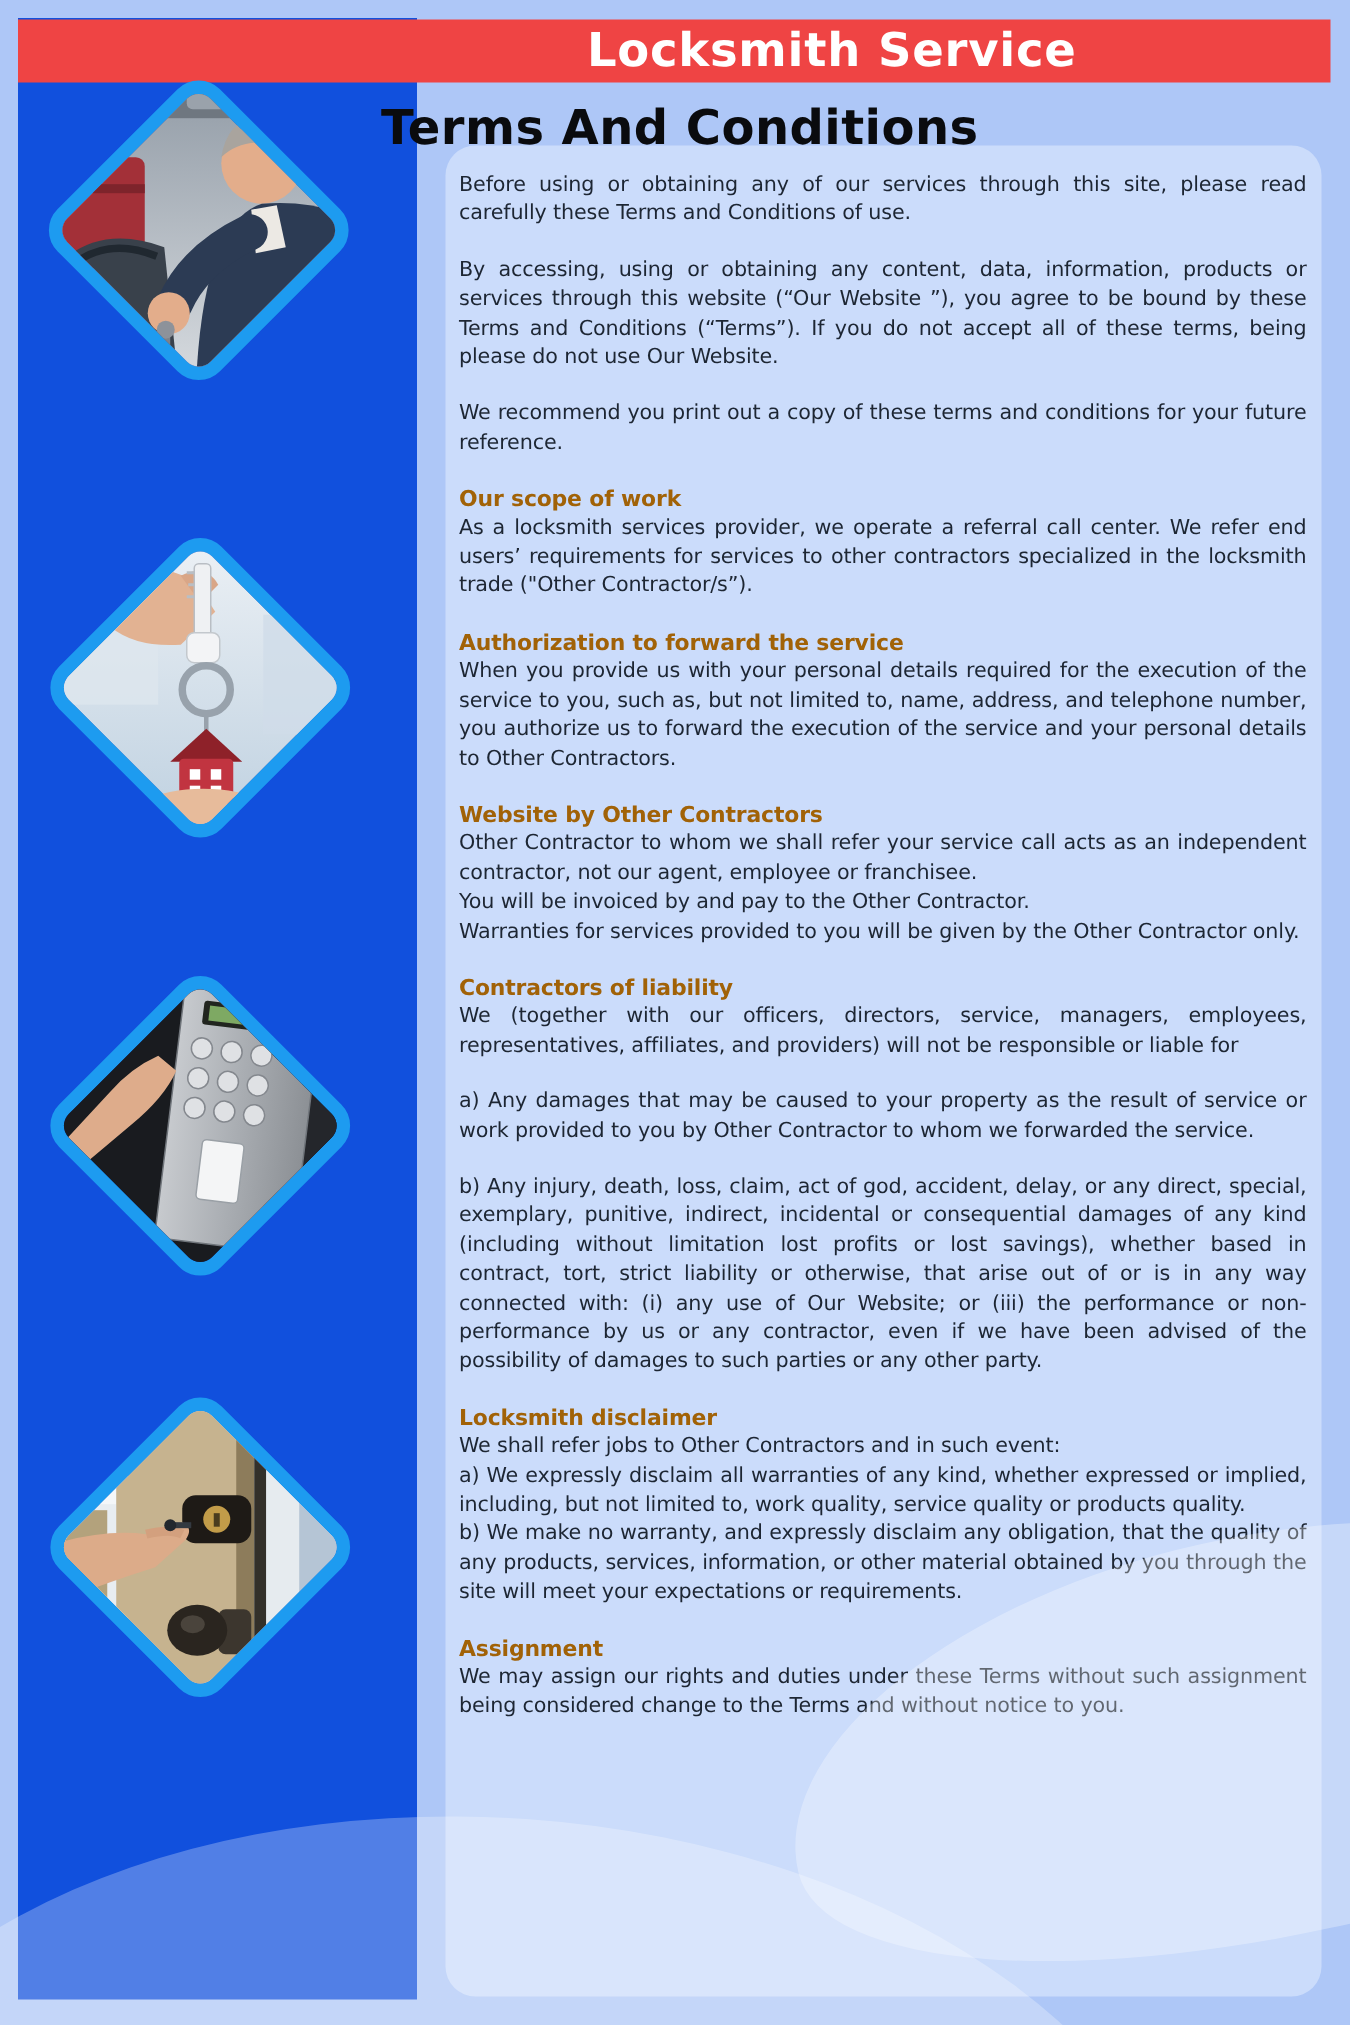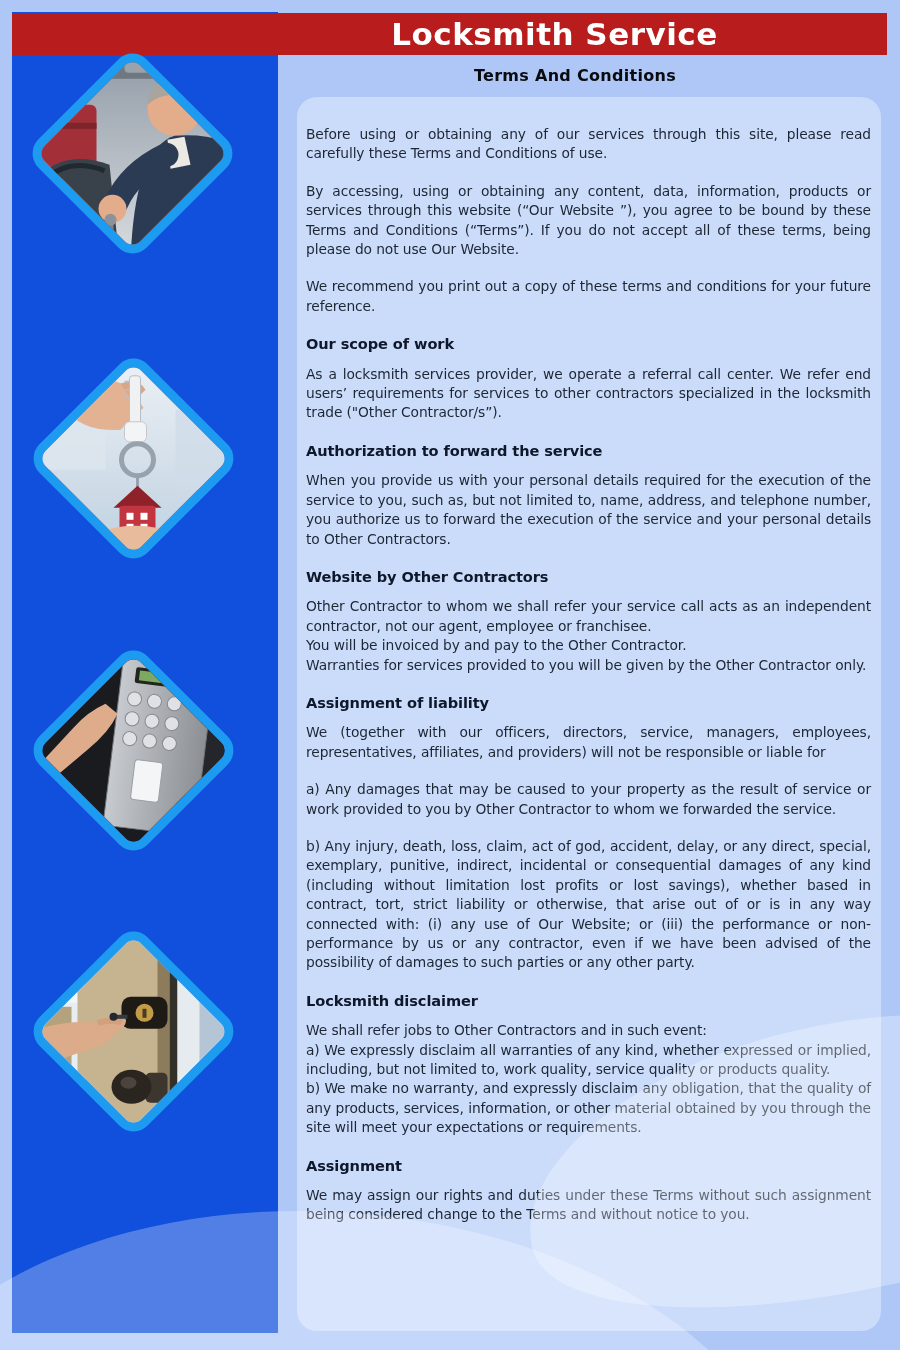--- a/index.html
+++ b/index.html
@@ -4,21 +4,21 @@
 <style>
   html,body{margin:0;padding:0;background:#8ea8d8;}
   .page{
     position:relative;width:900px;height:1350px;margin:0 auto;
     background:#aec7f7;overflow:hidden;
     font-family:"DejaVu Sans", sans-serif;
   }
   
   .header-bar{
     position:absolute;left:12px;top:13px;width:875px;height:42px;
-    background:#b91c1c;z-index:2;
+    background:#ef4444;z-index:2;
   }
   .page-title{
     position:absolute;left:220px;right:10px;top:0;height:42px;
     line-height:42px;text-align:center;
     font-size:31px;font-weight:bold;letter-spacing:0.5px;color:#ffffff;
   }
   
   .sidebar{
     position:absolute;left:12px;top:12px;width:266px;height:1321px;
     background:#1150dd;z-index:1;
@@ -32,37 +32,37 @@
     position:absolute;left:-41px;top:-41px;width:216px;height:216px;
     transform:rotate(-45deg);
   }
   .d1{left:56px;top:77px;}
   .d2{left:57px;top:382px;}
   .d3{left:57px;top:674px;}
   .d4{left:57px;top:955px;}
   
   .terms-heading{
     position:absolute;left:254px;right:4px;top:66px;margin:0;z-index:4;
-    text-align:center;font-size:16px;font-weight:bold;color:#0a0b0e;
+    font-size:32px;font-weight:bold;color:#0a0b0e;
     letter-spacing:0.3px;
   }
   
   .panel{
     position:absolute;left:297px;top:97px;width:584px;height:1234px;
     background:#cbdcfb;border-radius:20px;z-index:1;overflow:hidden;
   }
   .panel-text{
     position:relative;z-index:10;padding:17px 10px 18px 9px;
     font-size:13.8px;line-height:19.4px;letter-spacing:-0.1px;
     color:#1d2633;
   }
   .tc-section{margin:0 0 18px 0;}
   .tc-section:last-child{margin-bottom:0;}
-  .tc-heading{font-weight:bold;color:#0f172a;font-size:14.6px;}
-  .tc-body{white-space:pre-line;text-align:justify;margin-top:11px;}
+  .tc-heading{font-weight:bold;color:#a16207;font-size:14.6px;}
+  .tc-body{white-space:pre-line;text-align:justify;}
   
   .blob{position:absolute;pointer-events:none;z-index:5;}
   .blob-a{
     left:-140px;top:1212px;width:940px;height:600px;
     background:rgba(255,255,255,0.27);border-radius:50%;
     transform:rotate(4deg);
   }
   .blob-b{
     left:520px;top:1026px;width:620px;height:270px;
     background:rgba(255,255,255,0.30);
@@ -233,21 +233,21 @@
 
   <div class="tc-section">
     <div class="tc-heading">Website by Other Contractors</div>
     <div class="tc-body">Other Contractor to whom we shall refer your service call acts as an independent contractor, not our agent, employee or franchisee.
 You will be invoiced by and pay to the Other Contractor.
 Warranties for services provided to you will be given by the Other Contractor only.</div>
   </div>
 
 
   <div class="tc-section">
-    <div class="tc-heading">Assignment of liability</div>
+    <div class="tc-heading">Contractors of liability</div>
     <div class="tc-body">We (together with our officers, directors, service, managers, employees, representatives, affiliates, and providers) will not be responsible or liable for</div>
   </div>
 
   <div class="tc-section">
 
     <div class="tc-body">a) Any damages that may be caused to your property as the result of service or work provided to you by Other Contractor to whom we forwarded the service.</div>
   </div>
 
   <div class="tc-section">
 

